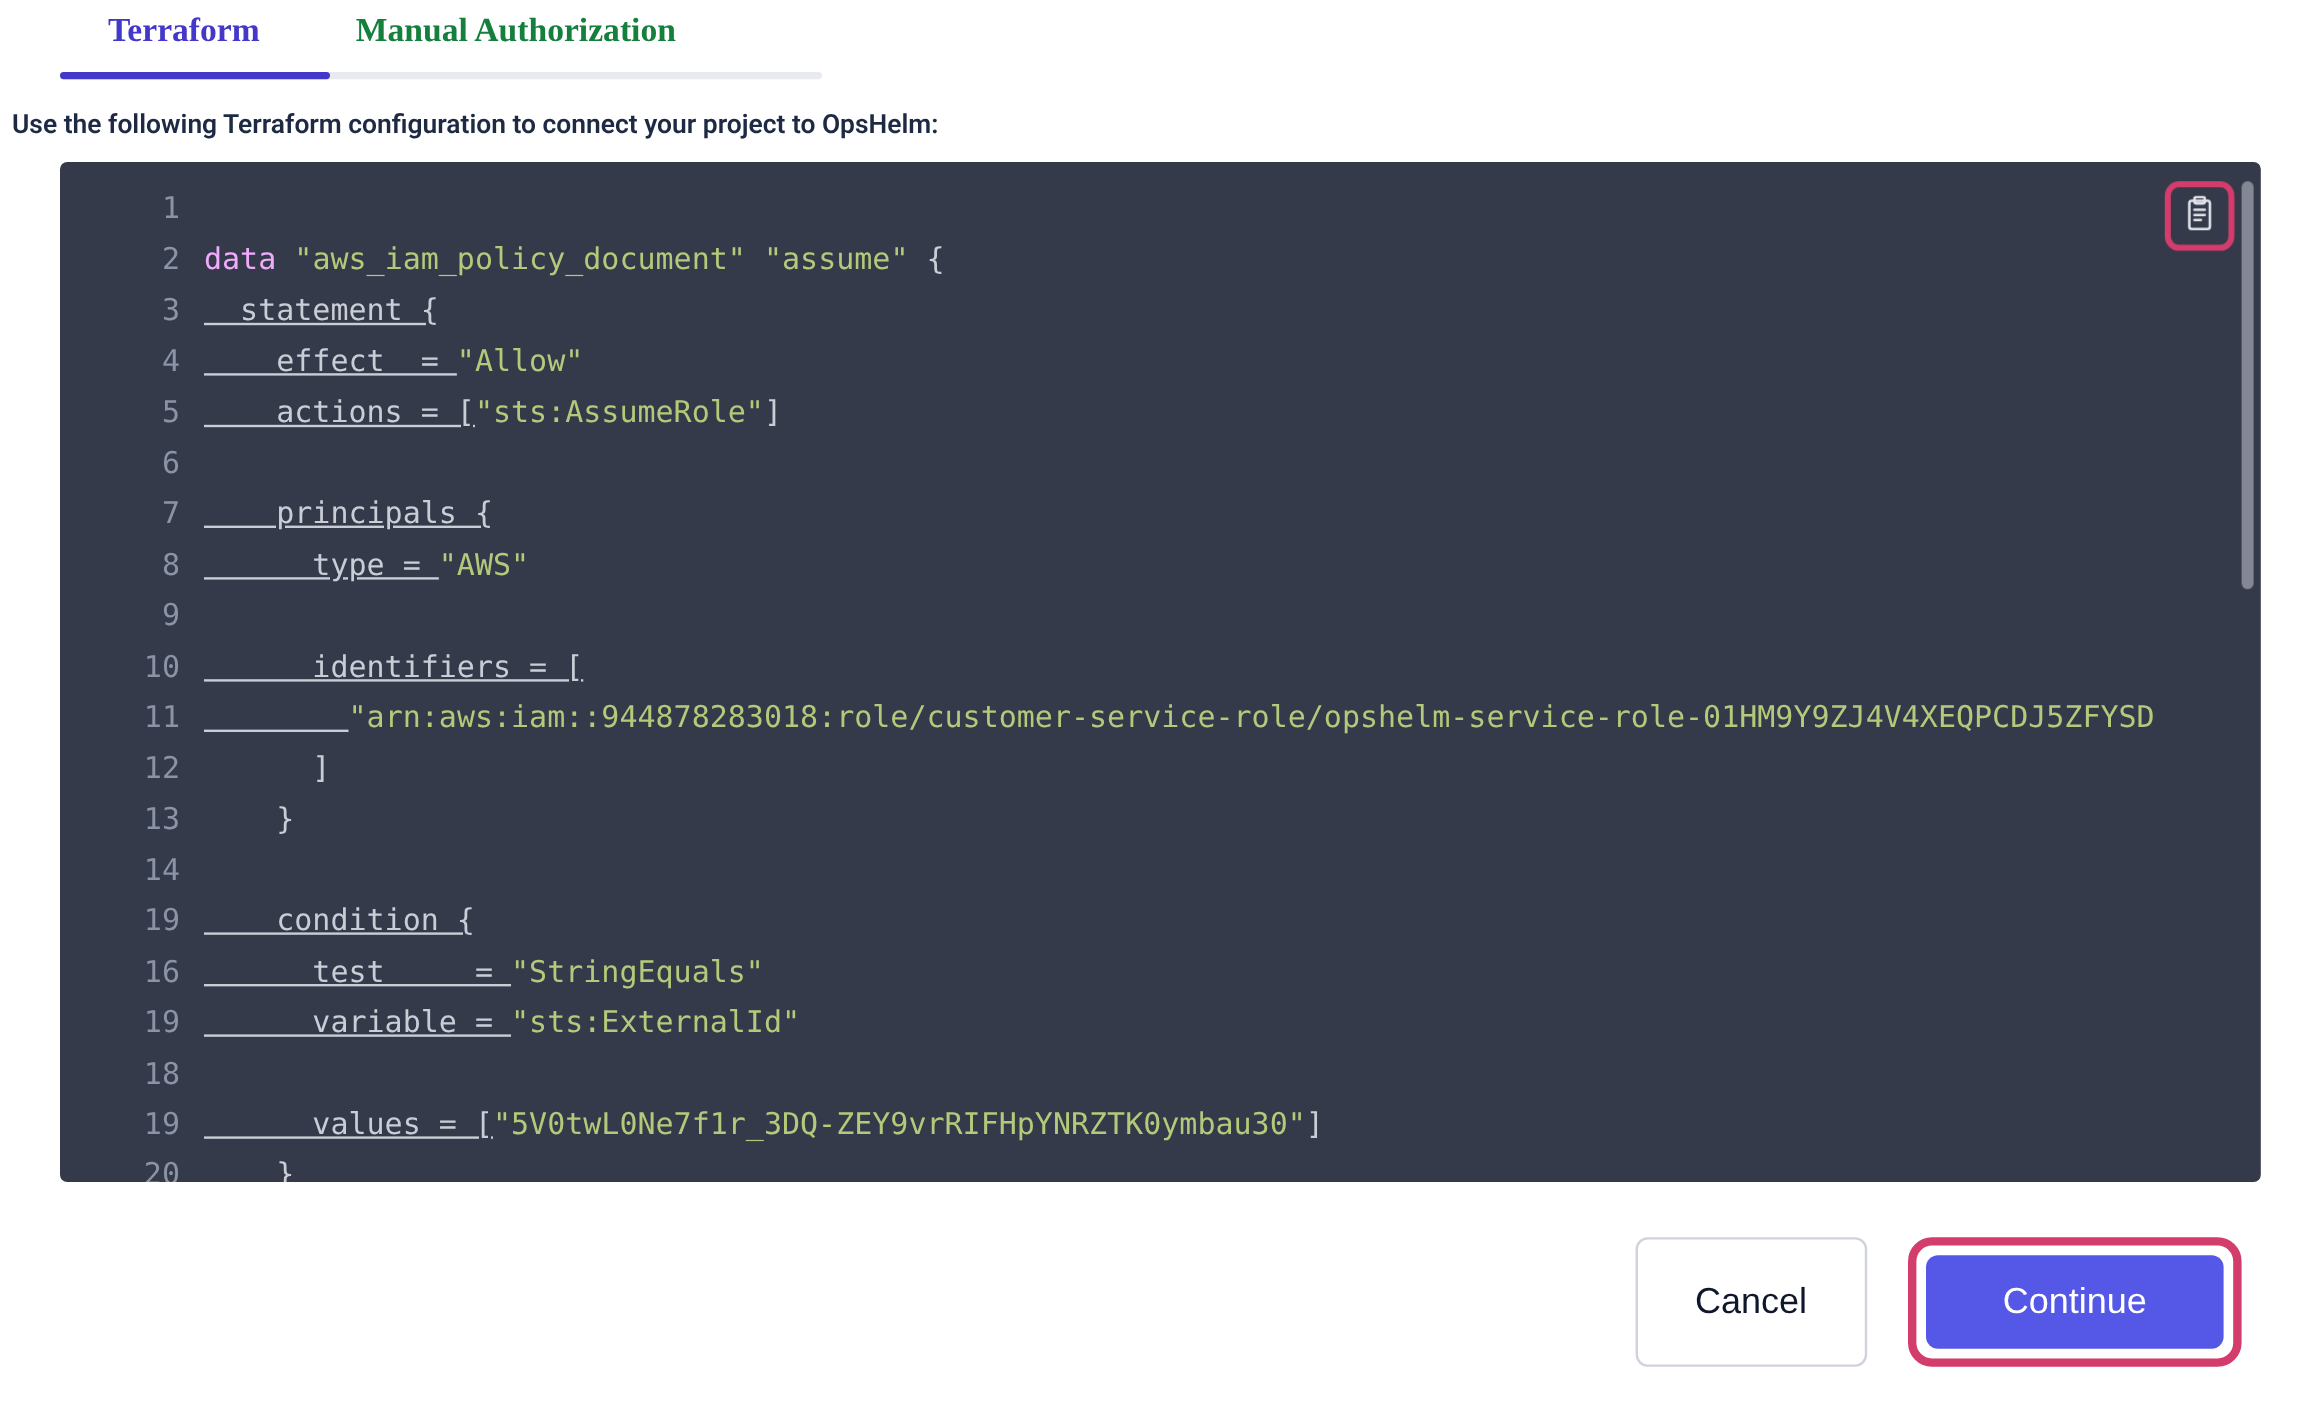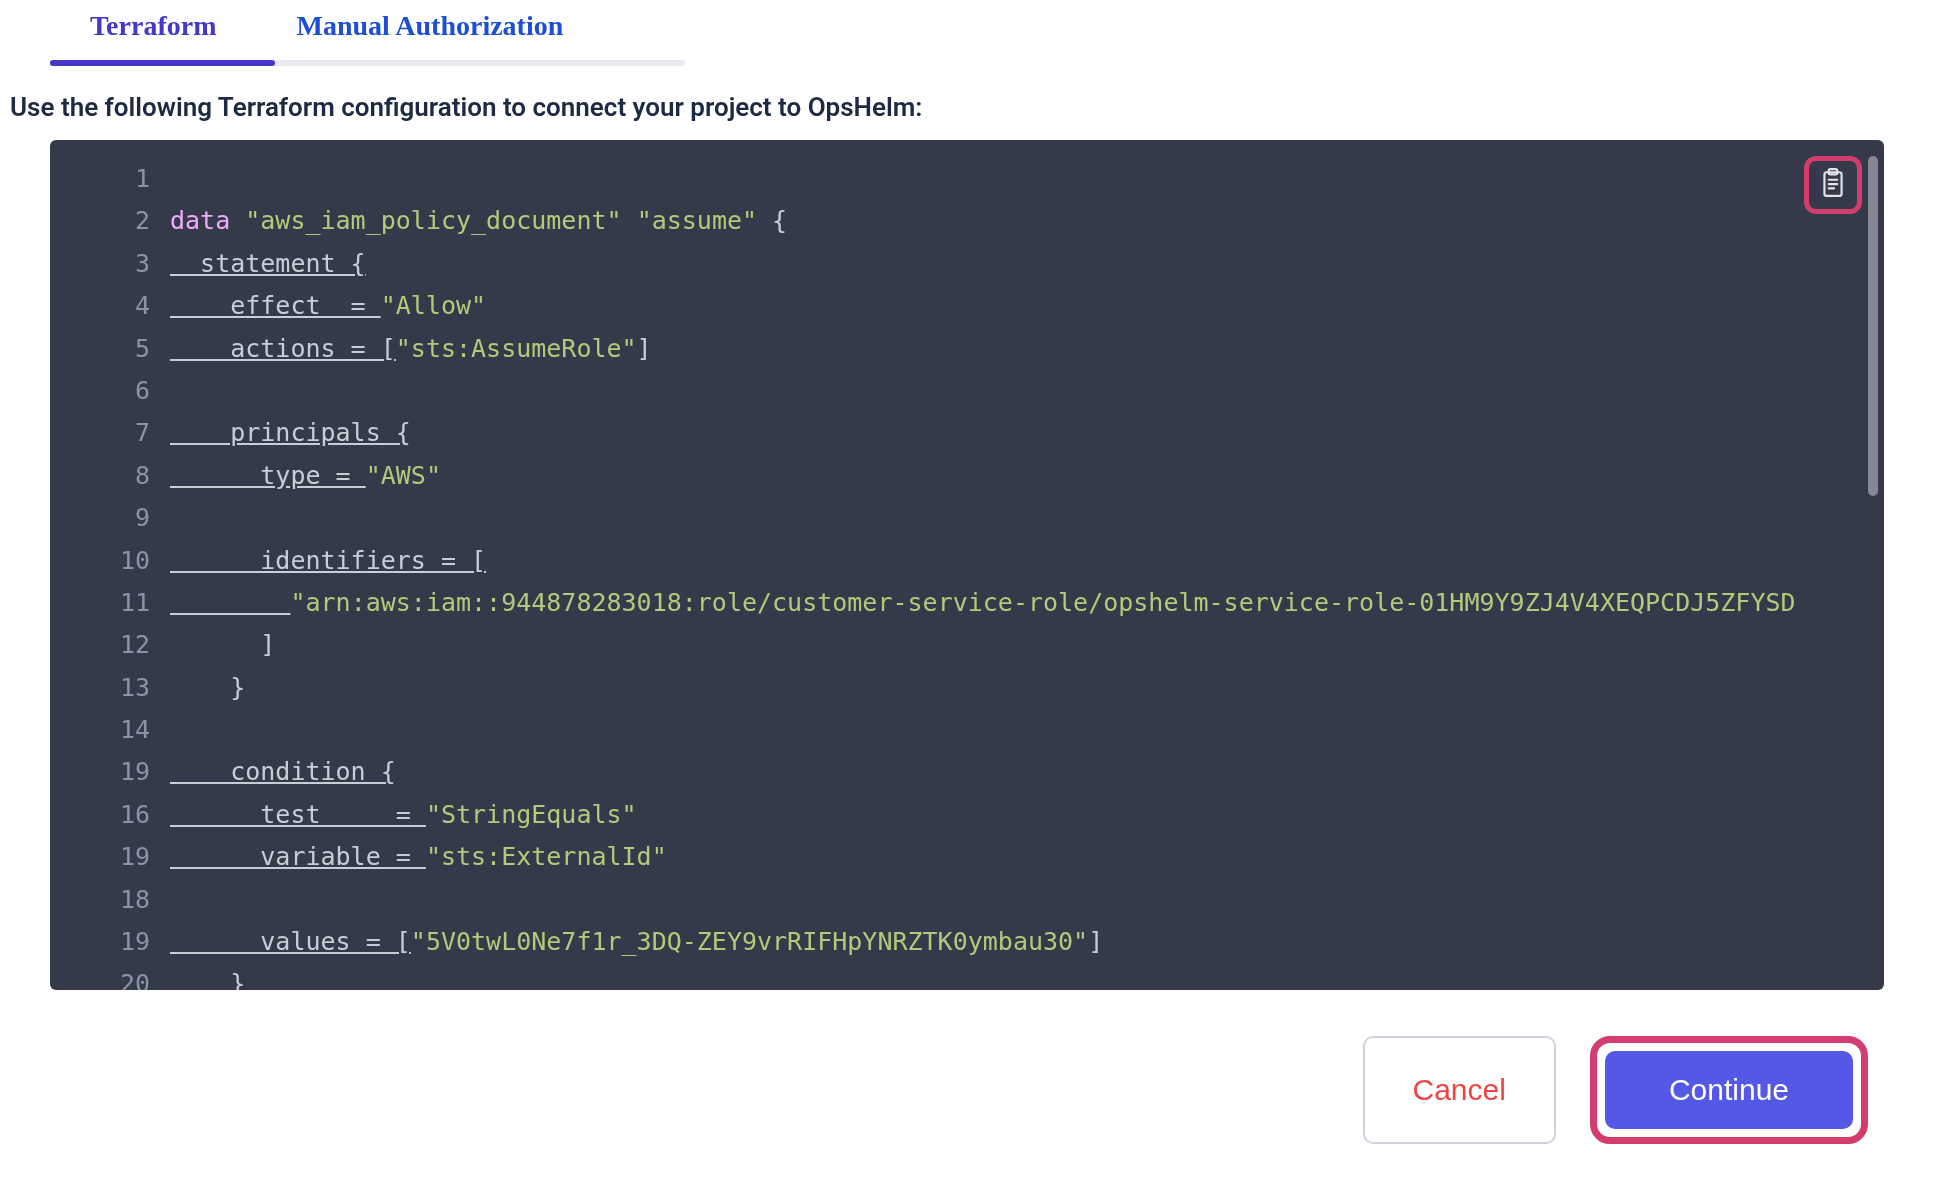--- a/index.html
+++ b/index.html
@@ -1,46 +1,46 @@
 <!DOCTYPE html>
 <html><head>
 <meta charset="utf-8">
 <style>
   * { box-sizing: border-box; margin: 0; padding: 0; }
   html, body { width: 1934px; height: 1186px; background: #ffffff; font-family: -apple-system, BlinkMacSystemFont, "Segoe UI", Roboto, Arial, sans-serif; }
   .wrap { padding: 0; }
   
   .tabs { display: flex; align-items: flex-end; margin: 0 0 0 50px; font-family: Liberation Serif, serif; }
-  .tab { padding: 10px 40px 18px 40px; font-size: 28px; font-weight: 600; cursor: pointer; color: #1d4ed8; }
+  .tab { padding: 10px 40px 18px 40px; font-size: 28px; font-weight: 600; cursor: pointer; color: #15803d; }
   .tab.active { color: #4338ca; }
   .tab-underline-container { display: flex; margin-left: 50px; height: 6px; width: 635px; background: #e9eaf0; border-radius: 3px; }
   .tab-underline { height: 6px; width: 225px; background: #4338ca; border-radius: 3px; }
   
-  .desc { margin: 26px 0 18px 10px; font-size: 26px; font-weight: 600; color: #1e2a44; }
+  .desc { margin: 26px 0 18px 10px; font-size: 22px; font-weight: 600; color: #1e2a44; }
   
   .code-frame { position: relative; margin: 0 50px 0 50px; background: #353a4a; border-radius: 6px; height: 850px; overflow: hidden; }
   .code-scroll { height: 100%; overflow-y: auto; }
   .code-area { display: flex; font-family: ui-monospace, SFMono-Regular, Menlo, Consolas, monospace; font-size: 25px; line-height: 42.4px; padding-top: 18px; }
   .gutter { width: 120px; flex: none; text-align: right; color: #8b93a7; padding-right: 20px; user-select: none; }
   .gutter div { height: 42.4px; }
   .code { flex: 1; white-space: pre; color: #c9cdd6; padding-right: 40px; }
   .code div { height: 42.4px; }
   .tok-kw { color: #f0abfc; }
   .tok-str { color: #b4c97a; }
   .tok-pun { color: #c9cdd6; }
   .tok-id { color: #c9cdd6; text-decoration: underline; }
   
   .copy-wrap { position: absolute; top: 16px; right: 22px; width: 58px; height: 58px; border-radius: 12px; display: flex; align-items: center; justify-content: center; border: 5px solid #d33d6b; }
   .copy-btn { width: 40px; height: 40px; display: flex; align-items: center; justify-content: center; color: #e2e4ea; cursor: pointer; }
   
   .vscroll { position: absolute; top: 16px; right: 6px; width: 10px; height: 340px; background: #b9bdc7; border-radius: 5px; opacity: .6; }
   
   .footer { display: flex; justify-content: flex-end; gap: 34px; padding: 46px 60px 0 0; margin-right: 6px; }
   .btn { font-size: 30px; font-weight: 500; border-radius: 10px; padding: 22px 48px; cursor: pointer; }
-  .btn-secondary { background: #ffffff; color: #ef4444; border: 2px solid #cfd3de; }
+  .btn-secondary { background: #ffffff; color: #0f172a; border: 2px solid #cfd3de; }
   .btn-primary { background: #5558e6; color: #ffffff; border: none; padding: 22px 64px; }
   .primary-wrap { border: 7px solid #d33d6b; border-radius: 20px; padding: 8px; }
 </style>
 </head>
 <body>
 
 <div class="wrap">
   <div class="tabs">
     <div class="tab active">Terraform</div>
     <div class="tab">Manual Authorization</div>

